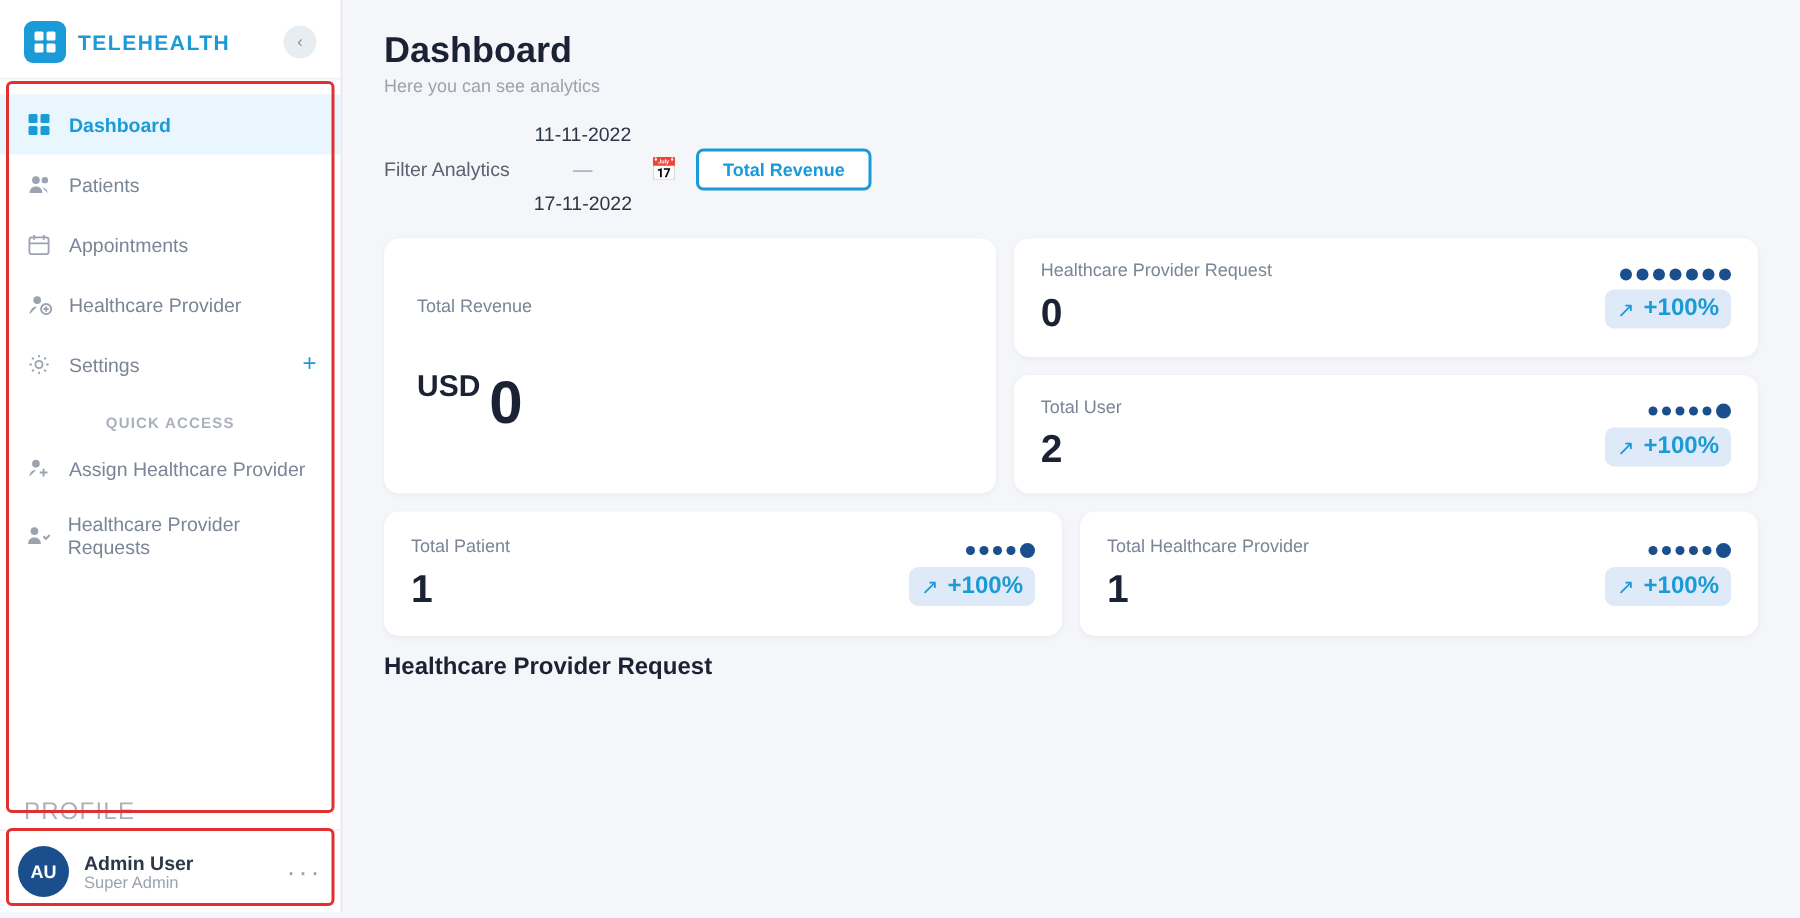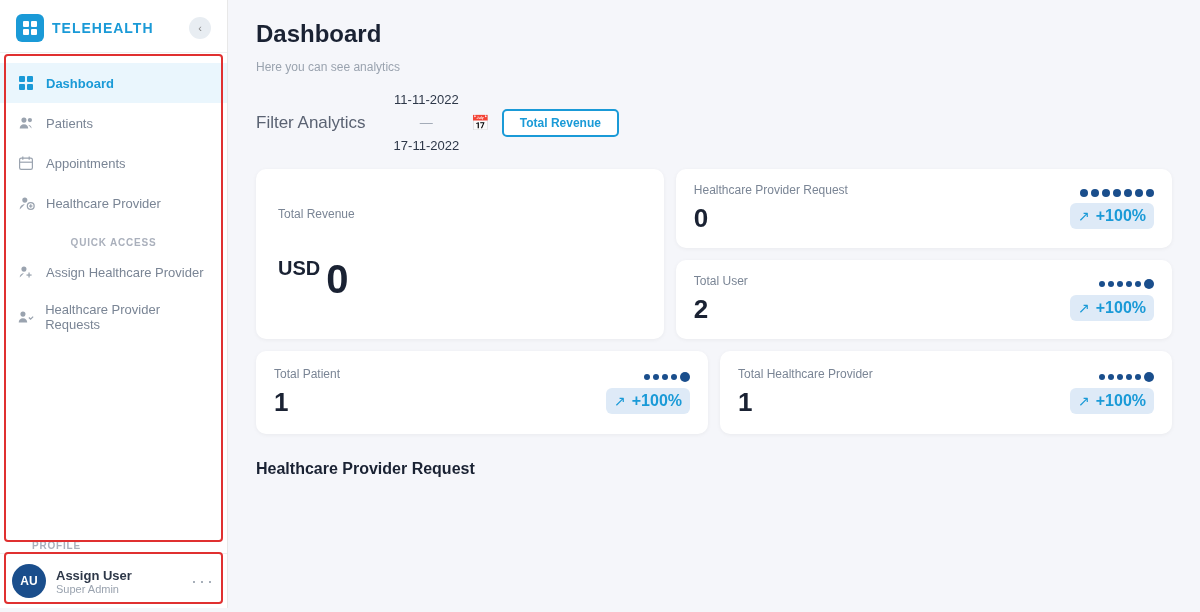--- a/index.html
+++ b/index.html
@@ -113,26 +113,26 @@
       position: relative;
     }
     .profile-highlight {
       position: absolute;
       top: -2px; left: 4px; right: 4px; bottom: 4px;
       border: 2.5px solid #e03030;
       border-radius: 4px;
       pointer-events: none;
     }
     .profile-label {
-      font-size: 10px;
+      font-size: 16px;
       color: #aab0bc;
-      font-weight: 700;
+      font-weight: 400;
       letter-spacing: 0.8px;
       text-transform: uppercase;
-      padding: 6px 16px 2px 32px;
+      padding: 6px 16px 2px 16px;
     }
     .avatar {
       width: 34px; height: 34px;
       border-radius: 50%;
       background: #1a4e8c;
       color: white;
       display: flex; align-items: center; justify-content: center;
       font-weight: 700; font-size: 12px;
       flex-shrink: 0;
     }
@@ -143,29 +143,29 @@
 
     
     .main {
       flex: 1;
       overflow-y: auto;
       padding: 20px 28px;
       background: #f5f6fa;
     }
 
     .page-title { font-size: 24px; font-weight: 700; color: #1a2233; }
-    .page-subtitle { font-size: 12px; color: #9aa3af; margin-top: 12px; }
+    .page-subtitle { font-size: 12px; color: #9aa3af; margin-top: 2px; }
 
     .filter-bar {
       display: flex;
       align-items: center;
       gap: 12px;
       margin: 18px 0 16px 0;
     }
-    .filter-label { font-size: 17px; color: #5a6272; font-weight: 500; margin-right: 16px; }
+    .filter-label { font-size: 13px; color: #5a6272; font-weight: 500; margin-right: 4px; }
     .date-range {
       display: flex; align-items: center; gap: 8px;
       font-size: 13px; color: #2d3748; flex-direction: column;
     }
     .date-dash { color: #9aa3af; }
     .calendar-icon { color: #1a9ad7; font-size: 15px; cursor: pointer; }
     .filter-btn {
       padding: 5px 16px;
       border: 2px solid #1a9ad7;
       background: white;
@@ -242,21 +242,21 @@
       padding: 14px 18px;
       display: flex;
       align-items: center;
       justify-content: space-between;
       box-shadow: 0 1px 4px rgba(0,0,0,0.05);
     }
 
     .small-cards-row {
       display: flex;
       gap: 12px;
-      margin-bottom: 26px;
+      margin-bottom: 12px;
     }
     .small-card {
       background: white;
       border-radius: 10px;
       padding: 16px 18px;
       box-shadow: 0 1px 4px rgba(0,0,0,0.05);
       flex: 1;
       display: flex;
       align-items: center;
       justify-content: space-between;
@@ -323,20 +323,30 @@
           <circle cx="8" cy="6" r="3"></circle>
           <path d="M2 17c0-3.3 2.7-6 6-6"></path>
           <circle cx="15" cy="13" r="4" stroke="#9aa3af" stroke-width="1.5" fill="none"></circle>
           <line x1="15" y1="11" x2="15" y2="15" stroke="#9aa3af" stroke-width="1.5"></line>
           <line x1="13" y1="13" x2="17" y2="13" stroke="#9aa3af" stroke-width="1.5"></line>
         </svg>
       </span>
       <span>Healthcare Provider</span>
     </div>
 
+    <div class="nav-item">
+      <span class="nav-icon">
+        <svg width="16" height="16" viewBox="0 0 20 20" fill="#9aa3af">
+          <circle cx="10" cy="10" r="3" stroke="#9aa3af" stroke-width="1.5" fill="none"></circle>
+          <path d="M10 2v2M10 16v2M2 10h2M16 10h2M4.22 4.22l1.42 1.42M14.36 14.36l1.42 1.42M4.22 15.78l1.42-1.42M14.36 5.64l1.42-1.42" stroke="#9aa3af" stroke-width="1.5"></path>
+        </svg>
+      </span>
+      <span>Settings</span>
+      <span class="plus-icon">+</span>
+    </div>
 
     <div class="section-label">QUICK ACCESS</div>
 
     <div class="nav-item">
       <span class="nav-icon">
         <svg width="17" height="17" viewBox="0 0 20 20" fill="#9aa3af">
           <circle cx="7" cy="6" r="3"></circle>
           <path d="M2 16c0-3 2-5 5-5"></path>
           <line x1="13" y1="10" x2="13" y2="16" stroke="#9aa3af" stroke-width="1.5"></line>
           <line x1="10" y1="13" x2="16" y2="13" stroke="#9aa3af" stroke-width="1.5"></line>
@@ -355,21 +365,21 @@
       </span>
       <span>Healthcare Provider Requests</span>
     </div>
   </div>
 
   <div class="profile-label">PROFILE</div>
   <div class="profile-section">
     <div class="profile-highlight"></div>
     <div class="avatar">AU</div>
     <div class="profile-info">
-      <div class="profile-name">Assign User</div>
+      <div class="profile-name">Admin User</div>
       <div class="profile-role">Super Admin</div>
     </div>
     <span class="profile-dots">···</span>
   </div>
 
   <div class="sidebar-highlight"></div>
 </div>
 
 <div class="main">
 

